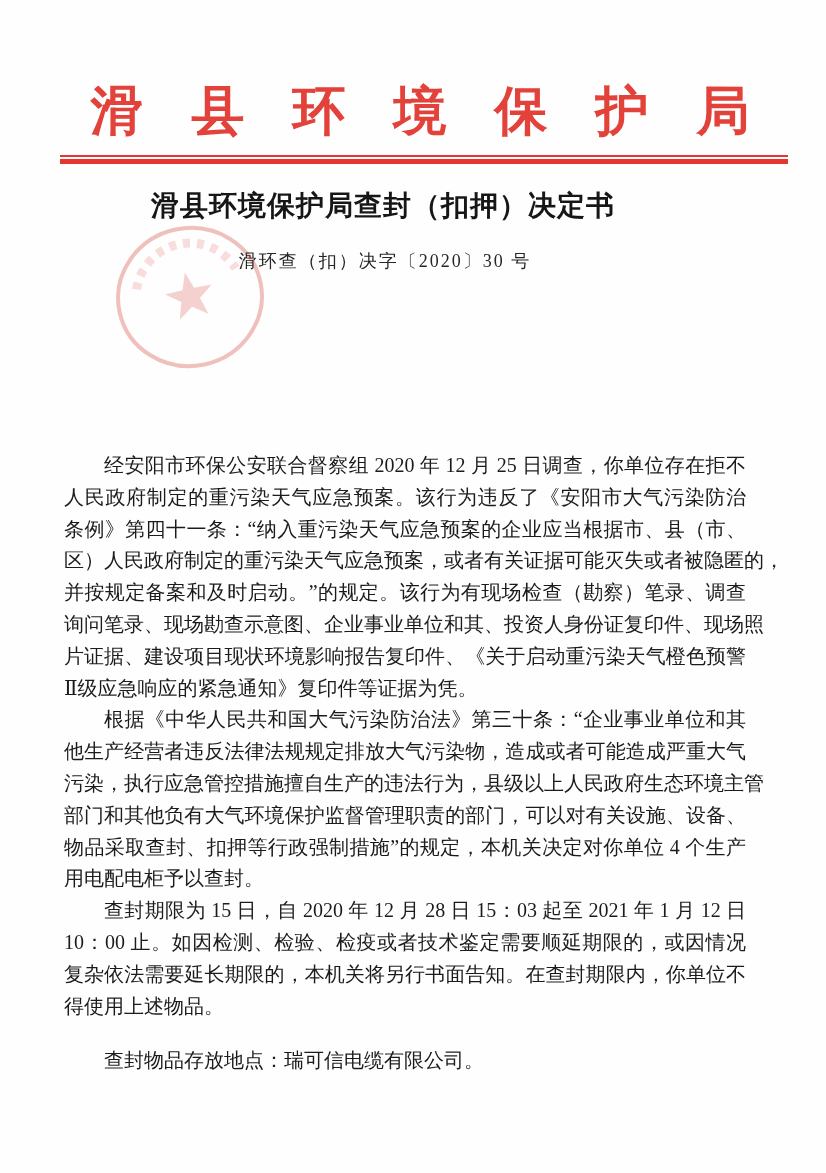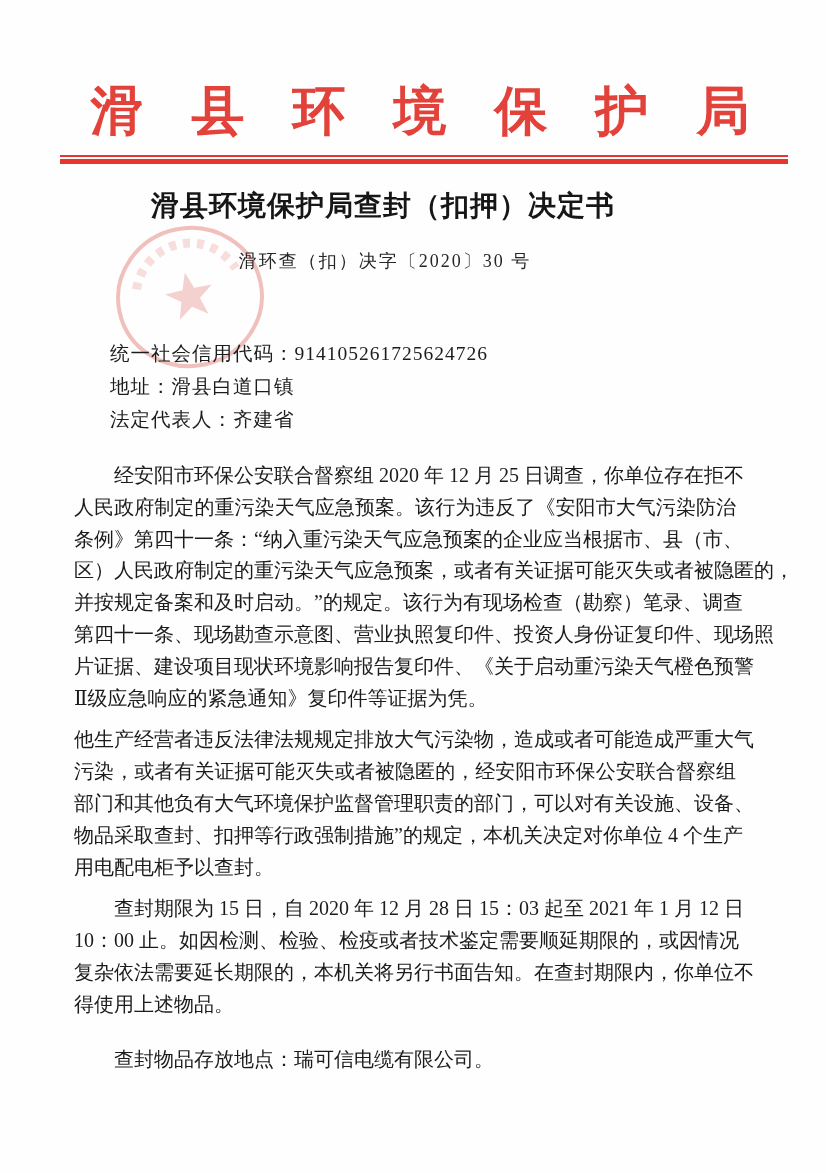--- a/index.html
+++ b/index.html
@@ -56,21 +56,21 @@
   .info-block {
     position:absolute; top:337px; left:110px; z-index:1;
     font-size:19.5px; line-height:33px; color:#1c1c1c; letter-spacing:1px;
     white-space:nowrap;
   }
   
   .body-block {
     position:absolute; top:450px; left:64px; width:682px; z-index:1;
     font-size:20px; line-height:31.8px; color:#1b1b1b;
   }
-  .para { margin:10px; }
+  .para { margin:0; }
   .para:last-child { margin-top:23px; }
   .bline {
     white-space:nowrap;
     text-align:justify;
     text-align-last:justify;
   }
   .bline.first { padding-left:40px; }
   .bline.last  { text-align-last:left; }
 </style>
 </head>
@@ -95,40 +95,36 @@
         <path d="M28.3 54.5 A54 54 0 0 1 129.7 54.5" fill="none" stroke="rgba(222,120,112,0.45)" stroke-width="9" stroke-dasharray="7 7"></path>
         <polygon points="79,48 84.9,64.9 102.8,65.3 88.5,76.1 93.7,93.2 79,83 64.3,93.2 69.5,76.1 55.2,65.3 73.1,64.9" fill="rgba(219,106,99,0.55)"></polygon>
       </g>
     </svg>
   </div>
 
   <div class="doc-title">滑县环境保护局查封（扣押）决定书</div>
   <div class="doc-number">滑环查（扣）决字〔2020〕30 号</div>
 
 
-  <div class="info-block">
-    <div>统一社会信用代码：914105261725624726</div>
-    <div>地址：滑县白道口镇</div>
-    <div>法定代表人：齐建省</div>
-  </div>
 
   <div class="body-block">
       <div class="para">
         <div class="bline first">经安阳市环保公安联合督察组 2020 年 12 月 25 日调查，你单位存在拒不</div>
         <div class="bline">人民政府制定的重污染天气应急预案。该行为违反了《安阳市大气污染防治</div>
         <div class="bline">条例》第四十一条：“纳入重污染天气应急预案的企业应当根据市、县（市、</div>
         <div class="bline">区）人民政府制定的重污染天气应急预案，或者有关证据可能灭失或者被隐匿的，</div>
         <div class="bline">并按规定备案和及时启动。”的规定。该行为有现场检查（勘察）笔录、调查</div>
-        <div class="bline">第四十一条、现场勘查示意图、营业执照复印件、投资人身份证复印件、现场照</div>
+        <div class="bline">询问笔录、现场勘查示意图、企业事业单位和其、投资人身份证复印件、现场照</div>
         <div class="bline">片证据、建设项目现状环境影响报告复印件、《关于启动重污染天气橙色预警</div>
         <div class="bline last">Ⅱ级应急响应的紧急通知》复印件等证据为凭。</div>
       </div>
       <div class="para">
+        <div class="bline first">根据《中华人民共和国大气污染防治法》第三十条：“企业事业单位和其</div>
         <div class="bline">他生产经营者违反法律法规规定排放大气污染物，造成或者可能造成严重大气</div>
-        <div class="bline">污染，或者有关证据可能灭失或者被隐匿的，经安阳市环保公安联合督察组</div>
+        <div class="bline">污染，执行应急管控措施擅自生产的违法行为，县级以上人民政府生态环境主管</div>
         <div class="bline">部门和其他负有大气环境保护监督管理职责的部门，可以对有关设施、设备、</div>
         <div class="bline">物品采取查封、扣押等行政强制措施”的规定，本机关决定对你单位 4 个生产</div>
         <div class="bline last">用电配电柜予以查封。</div>
       </div>
       <div class="para">
         <div class="bline first">查封期限为 15 日，自 2020 年 12 月 28 日 15：03 起至 2021 年 1 月 12 日</div>
         <div class="bline">10：00 止。如因检测、检验、检疫或者技术鉴定需要顺延期限的，或因情况</div>
         <div class="bline">复杂依法需要延长期限的，本机关将另行书面告知。在查封期限内，你单位不</div>
         <div class="bline last">得使用上述物品。</div>
       </div>

